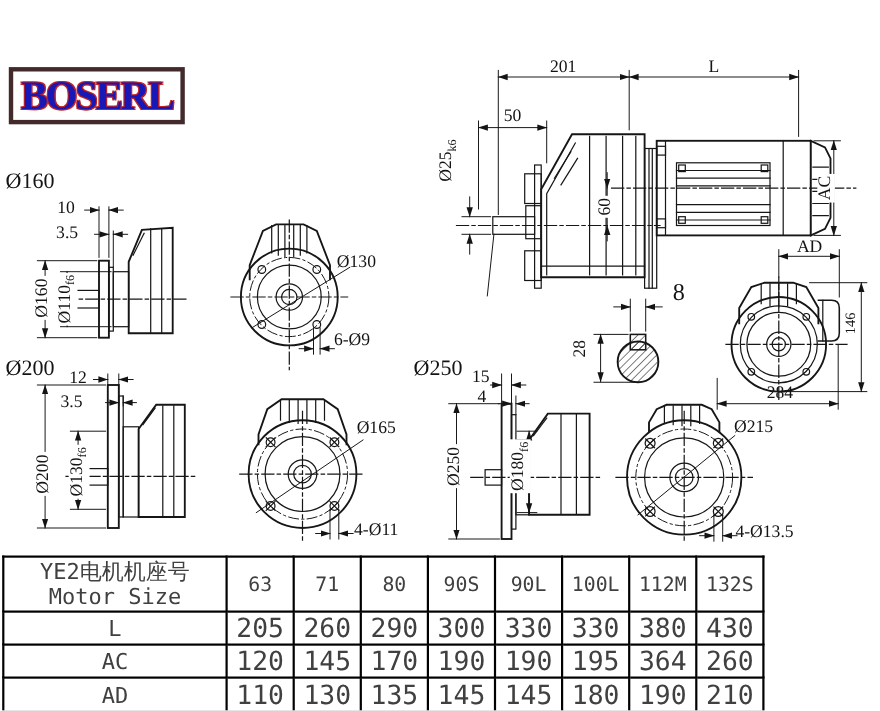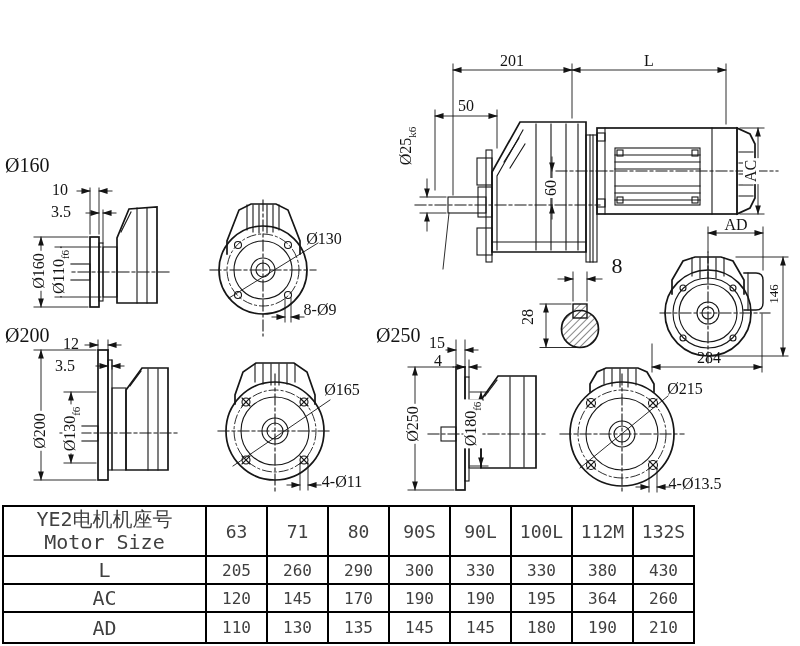--- a/index.html
+++ b/index.html
@@ -24,21 +24,21 @@
   .logo{position:absolute;left:8px;top:61px;width:152px;height:44px;border:4px solid #42292a;
         background:#fff;display:flex;align-items:center;justify-content:center;}
   .logo span{font-family:"Liberation Serif",serif;font-weight:bold;font-size:37px;letter-spacing:-2px;
         color:#1818b6;text-shadow:1px 1px 0 #c22222,-1px -1px 0 #c22222,1px -1px 0 #c22222,-1px 1px 0 #c22222;}
   
   table.spec{position:absolute;left:2px;top:505px;width:693px;height:139px;border-collapse:collapse;
         table-layout:fixed;text-align:center;font-family:"DejaVu Sans Mono",monospace;color:#404040;}
   table.spec td{border:2px solid #000;padding:0;vertical-align:middle;}
   td.hc div{line-height:23px;font-size:20px;}
   td.col{font-size:18px;}
-  td.val{font-size:16px;}
+  td.val{font-size:24px;}
   td.lab{font-size:20px;}
 </style>
 </head>
 <body>
 
 <div class="sheet">
 
   <svg width="800" height="505" viewBox="0 0 800 505">
     <defs>
       <marker id="ar" viewBox="0 0 10 10" refX="9.5" refY="5" markerWidth="10" markerHeight="10" orient="auto-start-reverse">
@@ -275,38 +275,41 @@
         <g stroke-width="0.9">
           <path d="M580,468 L668,396"></path>
           <path d="M649,468 V492 M657,468 V492"></path>
           <line x1="636" y1="487" x2="649" y2="487" marker-end="url(#ar)"></line>
           <line x1="670" y1="487" x2="657" y2="487" marker-end="url(#ar)"></line>
         </g>
       </g>
     </g>
   </svg>
 
+  <div class="logo">
+    <span>BOSERL</span>
+  </div>
 
   <span class="sec" style="left:5px;top:155px">Ø160</span>
   <span class="sec" style="left:5px;top:325px">Ø200</span>
   <span class="sec" style="left:376px;top:325px">Ø250</span>
 
   <span class="d" style="left:512px;top:61px">201</span>
   <span class="d" style="left:649px;top:61px">L</span>
   <span class="d" style="left:466px;top:106px">50</span>
   <span class="d v" style="left:408px;top:146px"><span>Ø25</span><sub>k6</sub></span>
   <span class="d v" style="left:551px;top:188px">60</span>
   <span class="d v" style="left:751px;top:171px">AC</span>
 
   <span class="d" style="left:60px;top:190px">10</span>
   <span class="d" style="left:61px;top:212px">3.5</span>
   <span class="d v" style="left:39px;top:271px">Ø160</span>
   <span class="d v" style="left:61px;top:272px"><span>Ø110</span><sub>f6</sub></span>
   <span class="d" style="left:324px;top:239px">Ø130</span>
-  <span class="d" style="left:320px;top:310px">8-Ø9</span>
+  <span class="d" style="left:320px;top:310px">6-Ø9</span>
 
   <span class="d" style="left:736px;top:225px">AD</span>
   <span class="d v f14" style="left:773px;top:294px">146</span>
   <span class="d" style="left:709px;top:358px">284</span>
 
   <span class="d big" style="left:617px;top:266px">8</span>
   <span class="d v" style="left:528px;top:317px">28</span>
 
   <span class="d" style="left:71px;top:344px">12</span>
   <span class="d" style="left:65px;top:366px">3.5</span>

